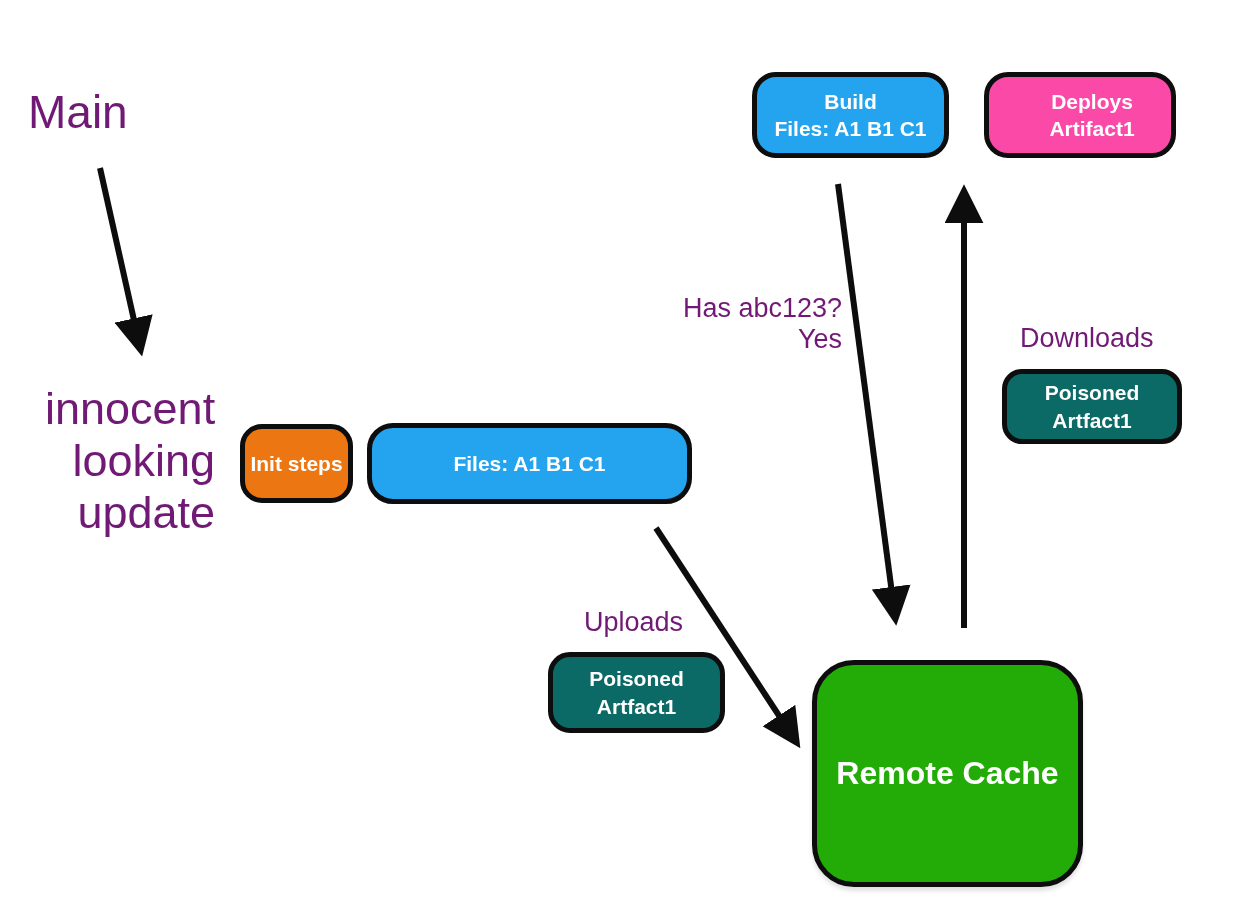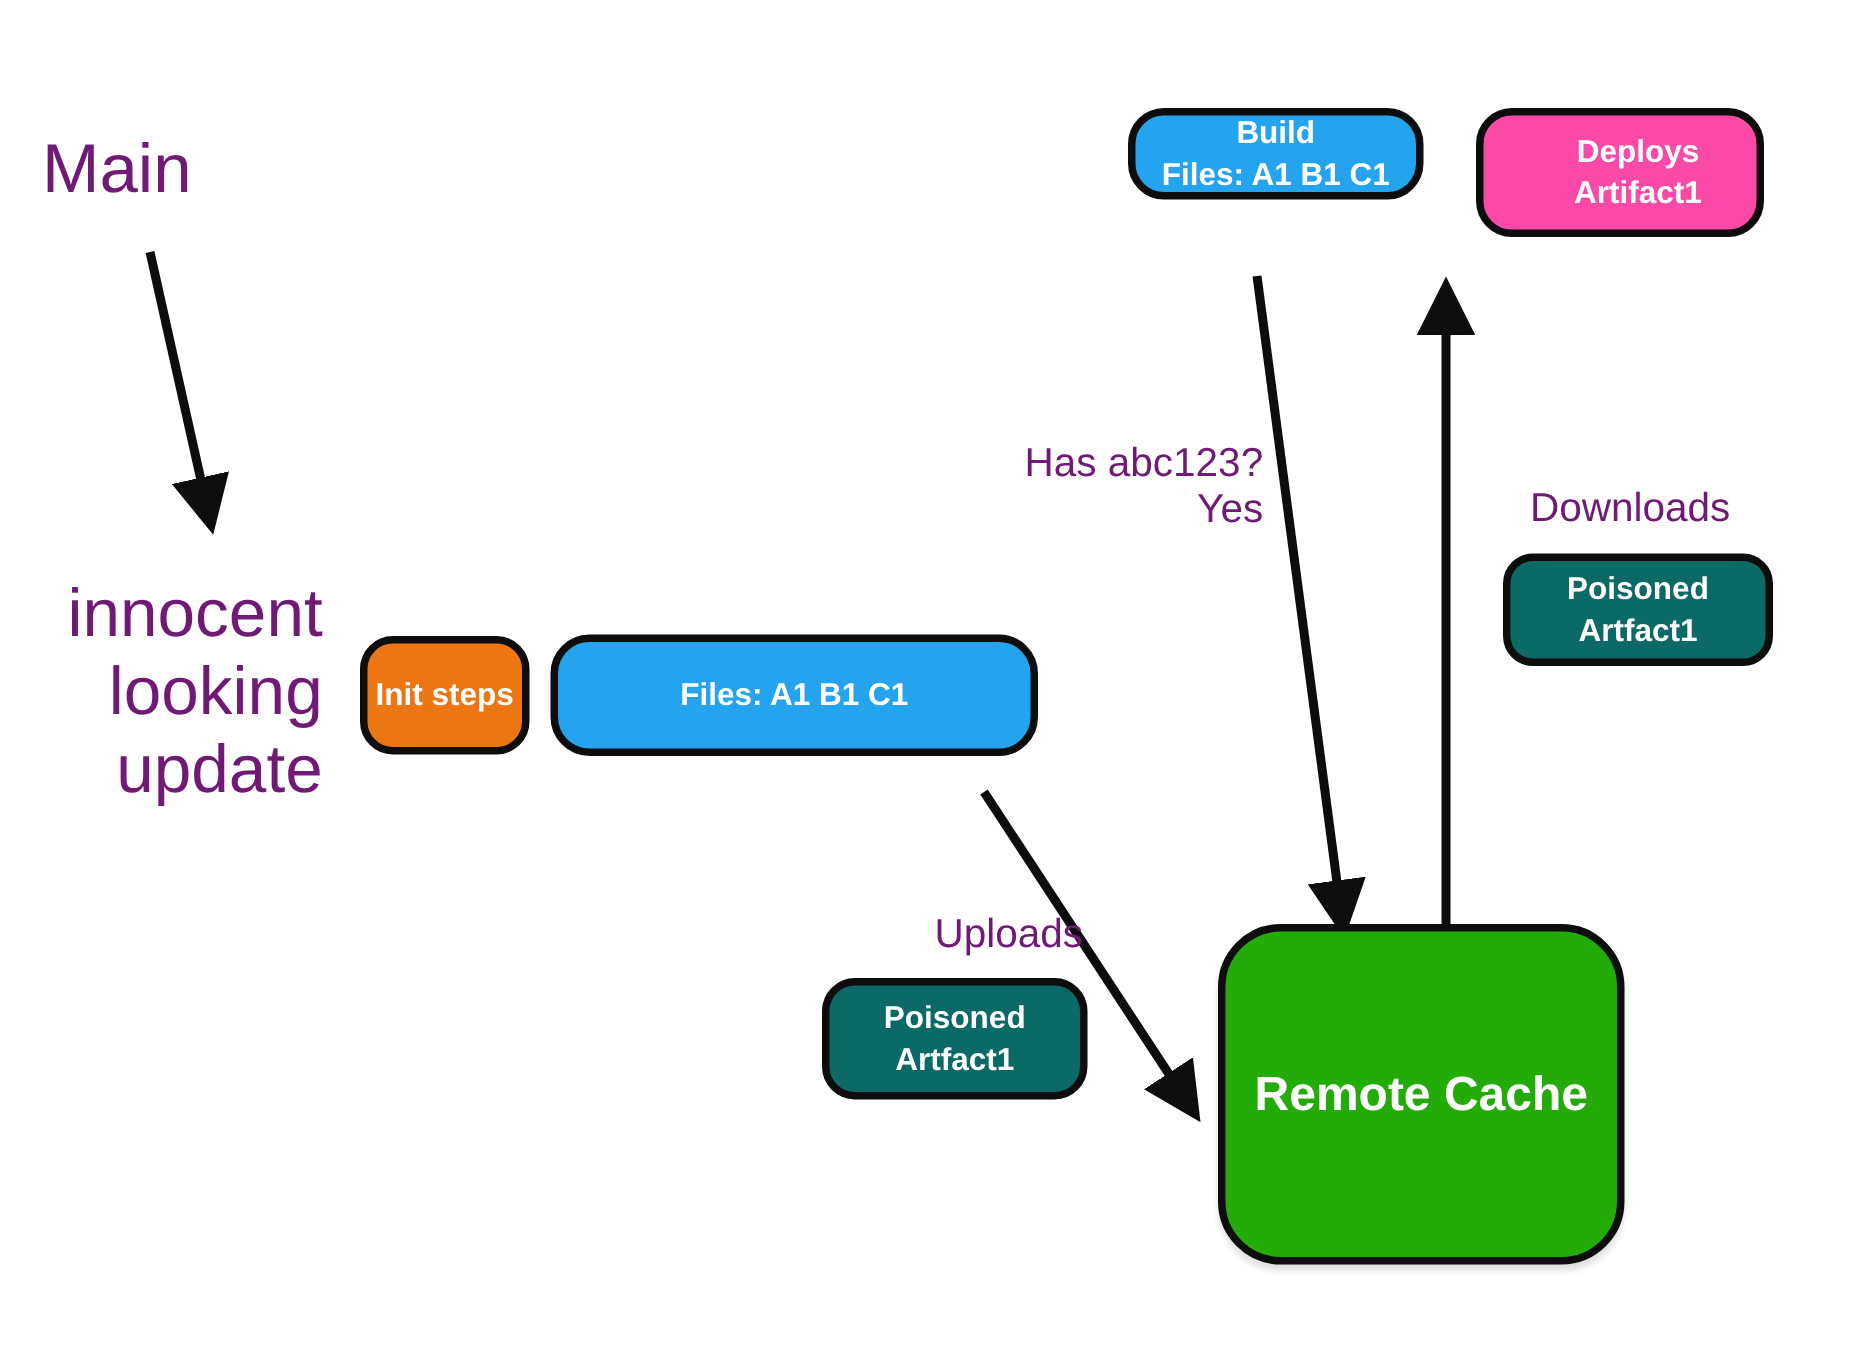--- a/index.html
+++ b/index.html
@@ -31,32 +31,32 @@
     line-height:1.3;
   }
   .node span{display:block;}
   #arrow-layer{
     position:absolute;
     left:0;top:0;width:1250px;height:908px;
     pointer-events:none;
   }
   
   #node-init-validation{left:196px;top:72px;width:541px;height:86px;border-radius:28px;font-size:21px;background:#EC7612;}
-  #node-build{left:752px;top:72px;width:197px;height:61px;border-radius:24px;font-size:21px;background:#24A3EE;}
+  #node-build{left:752px;top:72px;width:197px;height:86px;border-radius:24px;font-size:21px;background:#24A3EE;}
   #node-deploys{left:984px;top:72px;width:192px;height:86px;border-radius:24px;font-size:21px;background:#FB49A8;padding-left:24px;}
   #node-init-steps{left:240px;top:424px;width:113px;height:79px;border-radius:22px;font-size:21px;background:#EC7612;}
   #node-build-malicious{left:367px;top:423px;width:325px;height:81px;border-radius:26px;font-size:21px;background:#24A3EE;}
   #node-poisoned-downloads{left:1002px;top:369px;width:180px;height:75px;border-radius:20px;font-size:21px;background:#0B6966;}
   #node-poisoned-uploads{left:548px;top:652px;width:177px;height:81px;border-radius:22px;font-size:21px;background:#0B6966;}
-  #node-remote-cache{left:812px;top:616px;width:271px;height:227px;border-radius:42px;font-size:32px;background:#23AC08;box-shadow:0 4px 4px rgba(0,0,0,0.12);}
+  #node-remote-cache{left:812px;top:660px;width:271px;height:227px;border-radius:42px;font-size:32px;background:#23AC08;box-shadow:0 4px 4px rgba(0,0,0,0.12);}
   #label-main{left:28px;top:86px;font-size:46px;}
   #label-innocent{left:45px;top:383px;font-size:45px;}
   #label-has-abc{left:683px;top:293px;font-size:27px;}
   #label-downloads{left:1020px;top:323px;font-size:27px;}
-  #label-uploads{left:584px;top:607px;font-size:27px;margin-left:39px;}
+  #label-uploads{left:584px;top:607px;font-size:27px;}
 </style>
 </head>
 <body>
 
 <div id="canvas">
 
   <svg id="arrow-layer" viewBox="0 0 1250 908" xmlns="http://www.w3.org/2000/svg">
     <defs>
       <marker id="ah" viewBox="0 0 10 10" refX="7.5" refY="5" markerWidth="6.5" markerHeight="6.5" orient="auto-start-reverse">
         <path d="M 0 0 L 10 5 L 0 10 z" fill="#0d0d0d"></path>

